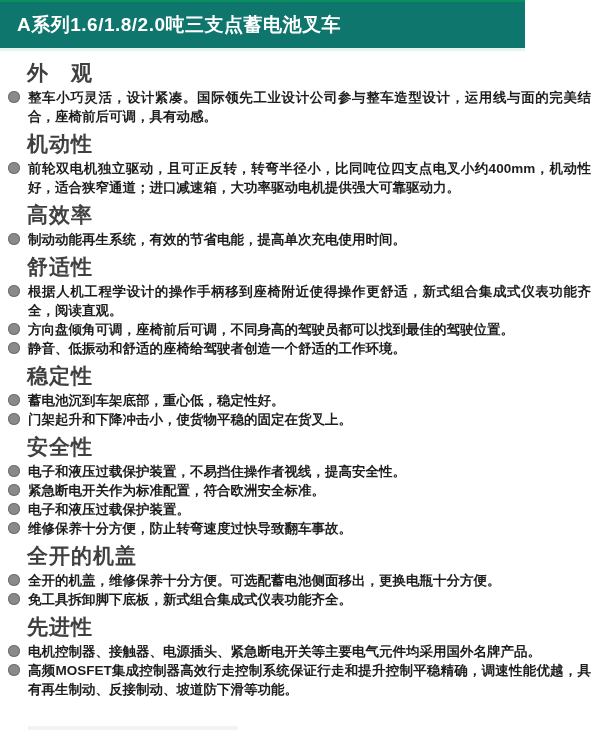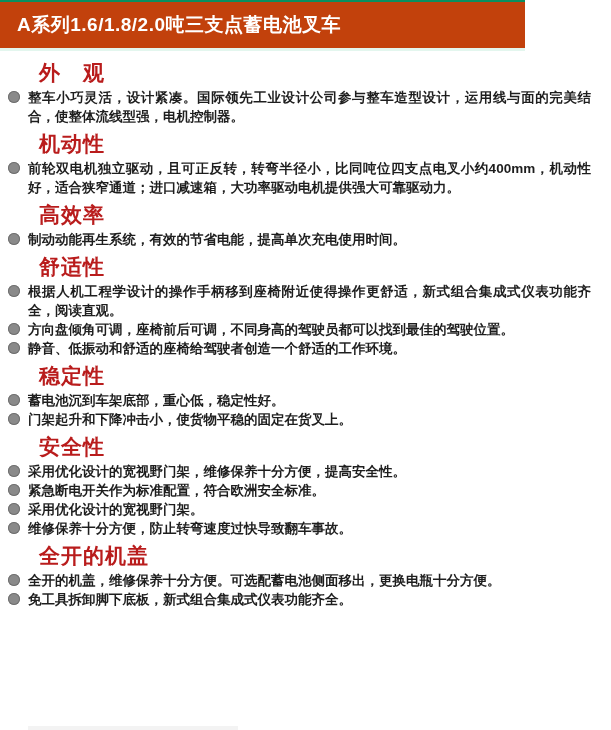--- a/index.html
+++ b/index.html
@@ -10,44 +10,44 @@
     font-family: "Liberation Sans", "DejaVu Sans", sans-serif;
   }
   .page {
     position: relative;
     width: 611px; height: 730px;
     background: #ffffff;
   }
   
   .title-bar {
     width: 525px; height: 46px;
-    background: #c2410c;
+    background: #0f766e;
     border-top: 2px solid #0a8f5f;
     display: flex; align-items: center;
   }
   .title-bar .title-text {
     color: #ffffff;
     font-weight: bold;
     font-size: 19px;
     padding-left: 17px;
     letter-spacing: 0.5px;
     white-space: nowrap;
   }
   .title-glow {
     width: 525px; height: 3px;
     background: #e3f6ee;
   }
   
   .content { padding: 4px 20px 0 8px; }
   .section-heading {
-    color: #b91c1c;
+    color: #404040;
     font-size: 21px;
     line-height: 22px;
     font-weight: bold;
-    margin: 7px 0 4px 31px;
+    margin: 7px 0 4px 19px;
     letter-spacing: 1px;
   }
   ul.bullet-list { list-style: none; margin: 0; padding: 0; }
   li.bullet-item {
     position: relative;
     padding-left: 20px;
     font-size: 13.5px;
     line-height: 19px;
     font-weight: bold;
     color: #1e1e1e;
@@ -76,21 +76,21 @@
 
   <header class="title-bar">
     <span class="title-text">A系列1.6/1.8/2.0吨三支点蓄电池叉车</span>
   </header>
   <div class="title-glow"></div>
 
   <main class="content" id="sections-root">
       <section>
         <h2 class="section-heading">外　观</h2>
         <ul class="bullet-list">
-          <li class="bullet-item"><span class="dot"></span><span>整车小巧灵活，设计紧凑。国际领先工业设计公司参与整车造型设计，运用线与面的完美结合，使整体流线型强，电机控制器。</span></li>
+          <li class="bullet-item"><span class="dot"></span><span>整车小巧灵活，设计紧凑。国际领先工业设计公司参与整车造型设计，运用线与面的完美结合，座椅前后可调，具有动感。</span></li>
         </ul>
       </section>
       <section>
         <h2 class="section-heading">机动性</h2>
         <ul class="bullet-list">
           <li class="bullet-item"><span class="dot"></span><span>前轮双电机独立驱动，且可正反转，转弯半径小，比同吨位四支点电叉小约400mm，机动性好，适合狭窄通道；进口减速箱，大功率驱动电机提供强大可靠驱动力。</span></li>
         </ul>
       </section>
       <section>
         <h2 class="section-heading">高效率</h2>
@@ -109,30 +109,37 @@
       <section>
         <h2 class="section-heading">稳定性</h2>
         <ul class="bullet-list">
           <li class="bullet-item"><span class="dot"></span><span>蓄电池沉到车架底部，重心低，稳定性好。</span></li>
           <li class="bullet-item"><span class="dot"></span><span>门架起升和下降冲击小，使货物平稳的固定在货叉上。</span></li>
         </ul>
       </section>
       <section>
         <h2 class="section-heading">安全性</h2>
         <ul class="bullet-list">
-          <li class="bullet-item"><span class="dot"></span><span>采用优化设计的宽视野门架，维修保养十分方便，提高安全性。</span></li>
+          <li class="bullet-item"><span class="dot"></span><span>电子和液压过载保护装置，不易挡住操作者视线，提高安全性。</span></li>
           <li class="bullet-item"><span class="dot"></span><span>紧急断电开关作为标准配置，符合欧洲安全标准。</span></li>
-          <li class="bullet-item"><span class="dot"></span><span>采用优化设计的宽视野门架。</span></li>
+          <li class="bullet-item"><span class="dot"></span><span>电子和液压过载保护装置。</span></li>
           <li class="bullet-item"><span class="dot"></span><span>维修保养十分方便，防止转弯速度过快导致翻车事故。</span></li>
         </ul>
       </section>
       <section>
         <h2 class="section-heading">全开的机盖</h2>
         <ul class="bullet-list">
           <li class="bullet-item"><span class="dot"></span><span>全开的机盖，维修保养十分方便。可选配蓄电池侧面移出，更换电瓶十分方便。</span></li>
           <li class="bullet-item"><span class="dot"></span><span>免工具拆卸脚下底板，新式组合集成式仪表功能齐全。</span></li>
         </ul>
       </section>
+      <section>
+        <h2 class="section-heading">先进性</h2>
+        <ul class="bullet-list">
+          <li class="bullet-item"><span class="dot"></span><span>电机控制器、接触器、电源插头、紧急断电开关等主要电气元件均采用国外名牌产品。</span></li>
+          <li class="bullet-item"><span class="dot"></span><span>高频MOSFET集成控制器高效行走控制系统保证行走和提升控制平稳精确，调速性能优越，具有再生制动、反接制动、坡道防下滑等功能。</span></li>
+        </ul>
+      </section>
     </main>
 
   <div class="footer-strip"></div>
 
 </div>
 
 </body></html>

